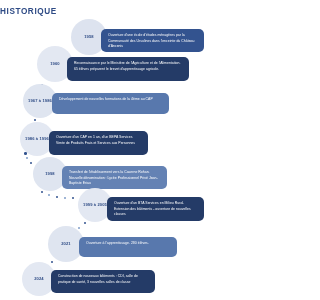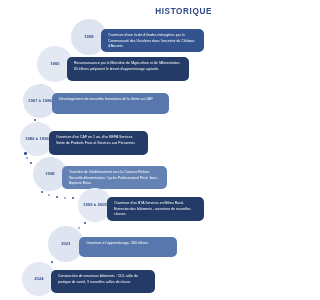--- a/index.html
+++ b/index.html
@@ -13,21 +13,21 @@
     font-family: "Liberation Sans", sans-serif;
     overflow: hidden;
     position: relative;
   }
 
   #page-title {
     position: absolute;
     top: 7px;
     left: 0;
     width: 212px;
-    text-align: right;
+    text-align: left;
     font-size: 8.2px;
     font-weight: bold;
     letter-spacing: 0.6px;
     color: #2e4b85;
   }
 
   #timeline {
     position: absolute;
     top: 0;
     left: 0;

